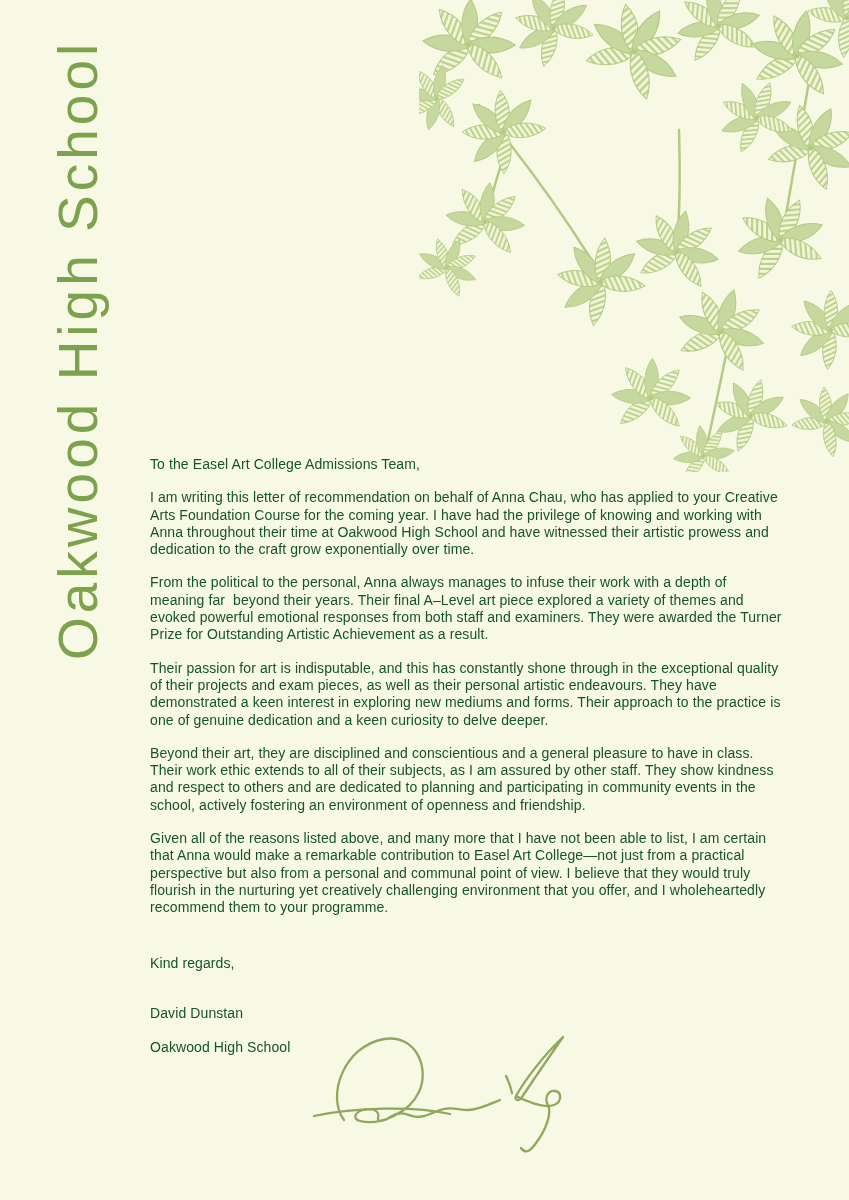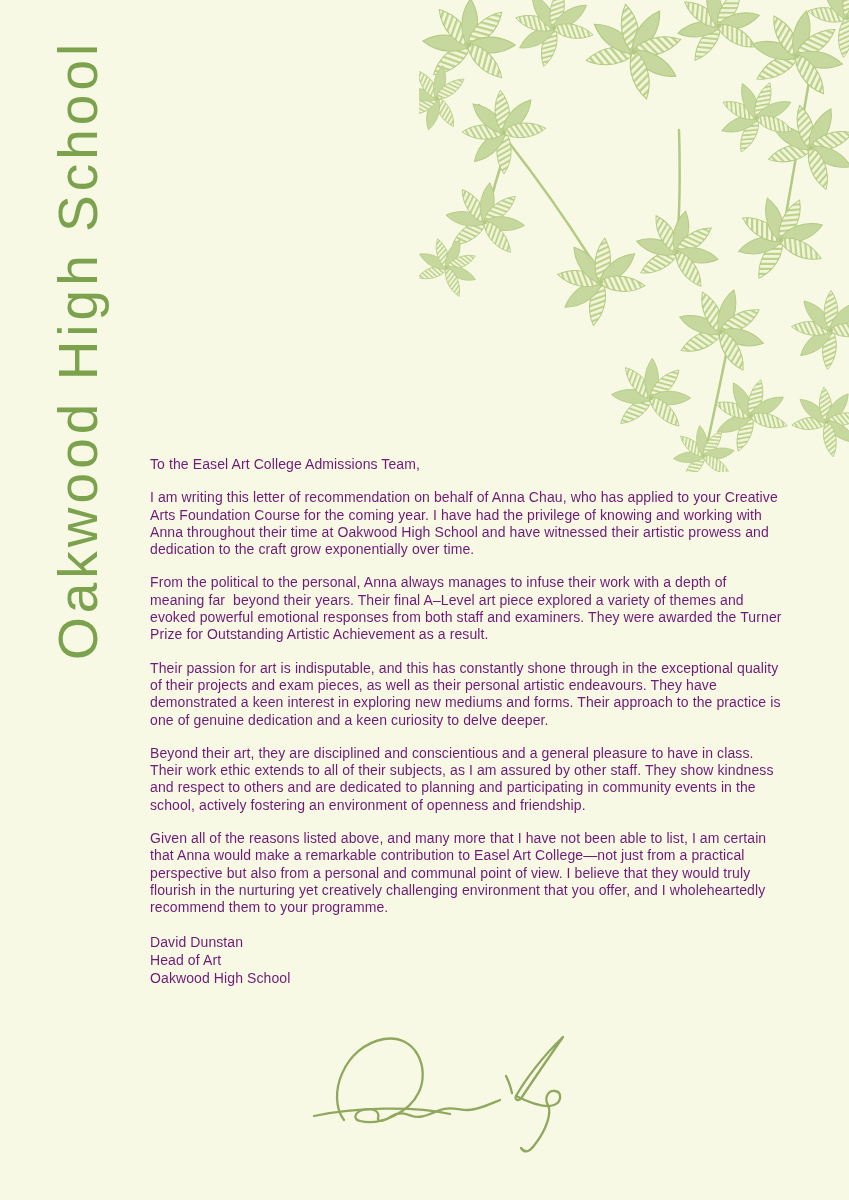--- a/index.html
+++ b/index.html
@@ -41,31 +41,31 @@
     letter-spacing: 4px;
     color: #7ca24e;
   }
 
   
   .letter-body {
     position: absolute;
     left: 150px;
     top: 456px;
     width: 632px;
-    color: #701a75;
+    color: #14532d;
     font-size: 14px;
     line-height: 17.3px;
     letter-spacing: 0.1px;
   }
   .letter-body p {
     margin: 0 0 16px 0;
     white-space: pre-wrap;
   }
   .closing { margin-top: 38px !important; margin-bottom: 32px !important; }
-  .sig-block div { line-height: 18px; }
+  .sig-block div { line-height: 18px; margin-top: 16px; }
 
   
   .signature {
     position: absolute;
     left: 300px;
     top: 1028px;
     width: 280px;
     height: 140px;
   }
   .ink {
@@ -131,23 +131,23 @@
 
   <div class="vertical-title">Oakwood High School</div>
 
   <div class="letter-body">
     <p>To the Easel Art College Admissions Team,</p>
     <p>I am writing this letter of recommendation on behalf of Anna Chau, who has applied to your Creative Arts Foundation Course for the coming year. I have had the privilege of knowing and working with Anna throughout their time at Oakwood High School and have witnessed their artistic prowess and dedication to the craft grow exponentially over time.</p>
     <p>From the political to the personal, Anna always manages to infuse their work with a depth of meaning far  beyond their years. Their final A–Level art piece explored a variety of themes and evoked powerful emotional responses from both staff and examiners. They were awarded the Turner Prize for Outstanding Artistic Achievement as a result.</p>
     <p>Their passion for art is indisputable, and this has constantly shone through in the exceptional quality of their projects and exam pieces, as well as their personal artistic endeavours. They have demonstrated a keen interest in exploring new mediums and forms. Their approach to the practice is one of genuine dedication and a keen curiosity to delve deeper.</p>
     <p>Beyond their art, they are disciplined and conscientious and a general pleasure to have in class. Their work ethic extends to all of their subjects, as I am assured by other staff. They show kindness and respect to others and are dedicated to planning and participating in community events in the school, actively fostering an environment of openness and friendship.</p>
     <p>Given all of the reasons listed above, and many more that I have not been able to list, I am certain that Anna would make a remarkable contribution to Easel Art College—not just from a practical perspective but also from a personal and communal point of view. I believe that they would truly flourish in the nurturing yet creatively challenging environment that you offer, and I wholeheartedly recommend them to your programme.</p>
+    <p class="closing">Kind regards,</p>
     <div class="sig-block">
       <div>David Dunstan</div>
-      <div>Head of Art</div>
       <div>Oakwood High School</div>
     </div>
   </div>
 
   <svg class="signature" viewBox="0 0 280 140" aria-hidden="true">
     <path class="ink" d="M14,88 C55,79 115,78 150,86"></path>
     <path class="ink" d="M44,92 C26,68 44,18 84,11 C116,6 130,40 119,64 C109,85 80,98 60,93 C52,91 55,84 63,82 C74,79 80,84 78,90 C77,95 85,93 92,88 C100,83 106,86 112,88 C120,91 130,86 140,82 C150,78 158,82 168,82 C178,82 188,77 200,72"></path>
     <path class="ink" d="M206,48 C209,54 211,60 212,65"></path>
     <path class="ink" d="M263,9 C243,28 225,52 216,68 C214,72 219,74 222,69 C240,42 254,22 263,9"></path>
     <path class="ink" d="M216,68 C232,76 246,80 254,77 C262,74 262,64 255,63 C248,62 244,70 248,77 C252,85 246,102 236,115 C231,122 226,127 221,120"></path>

